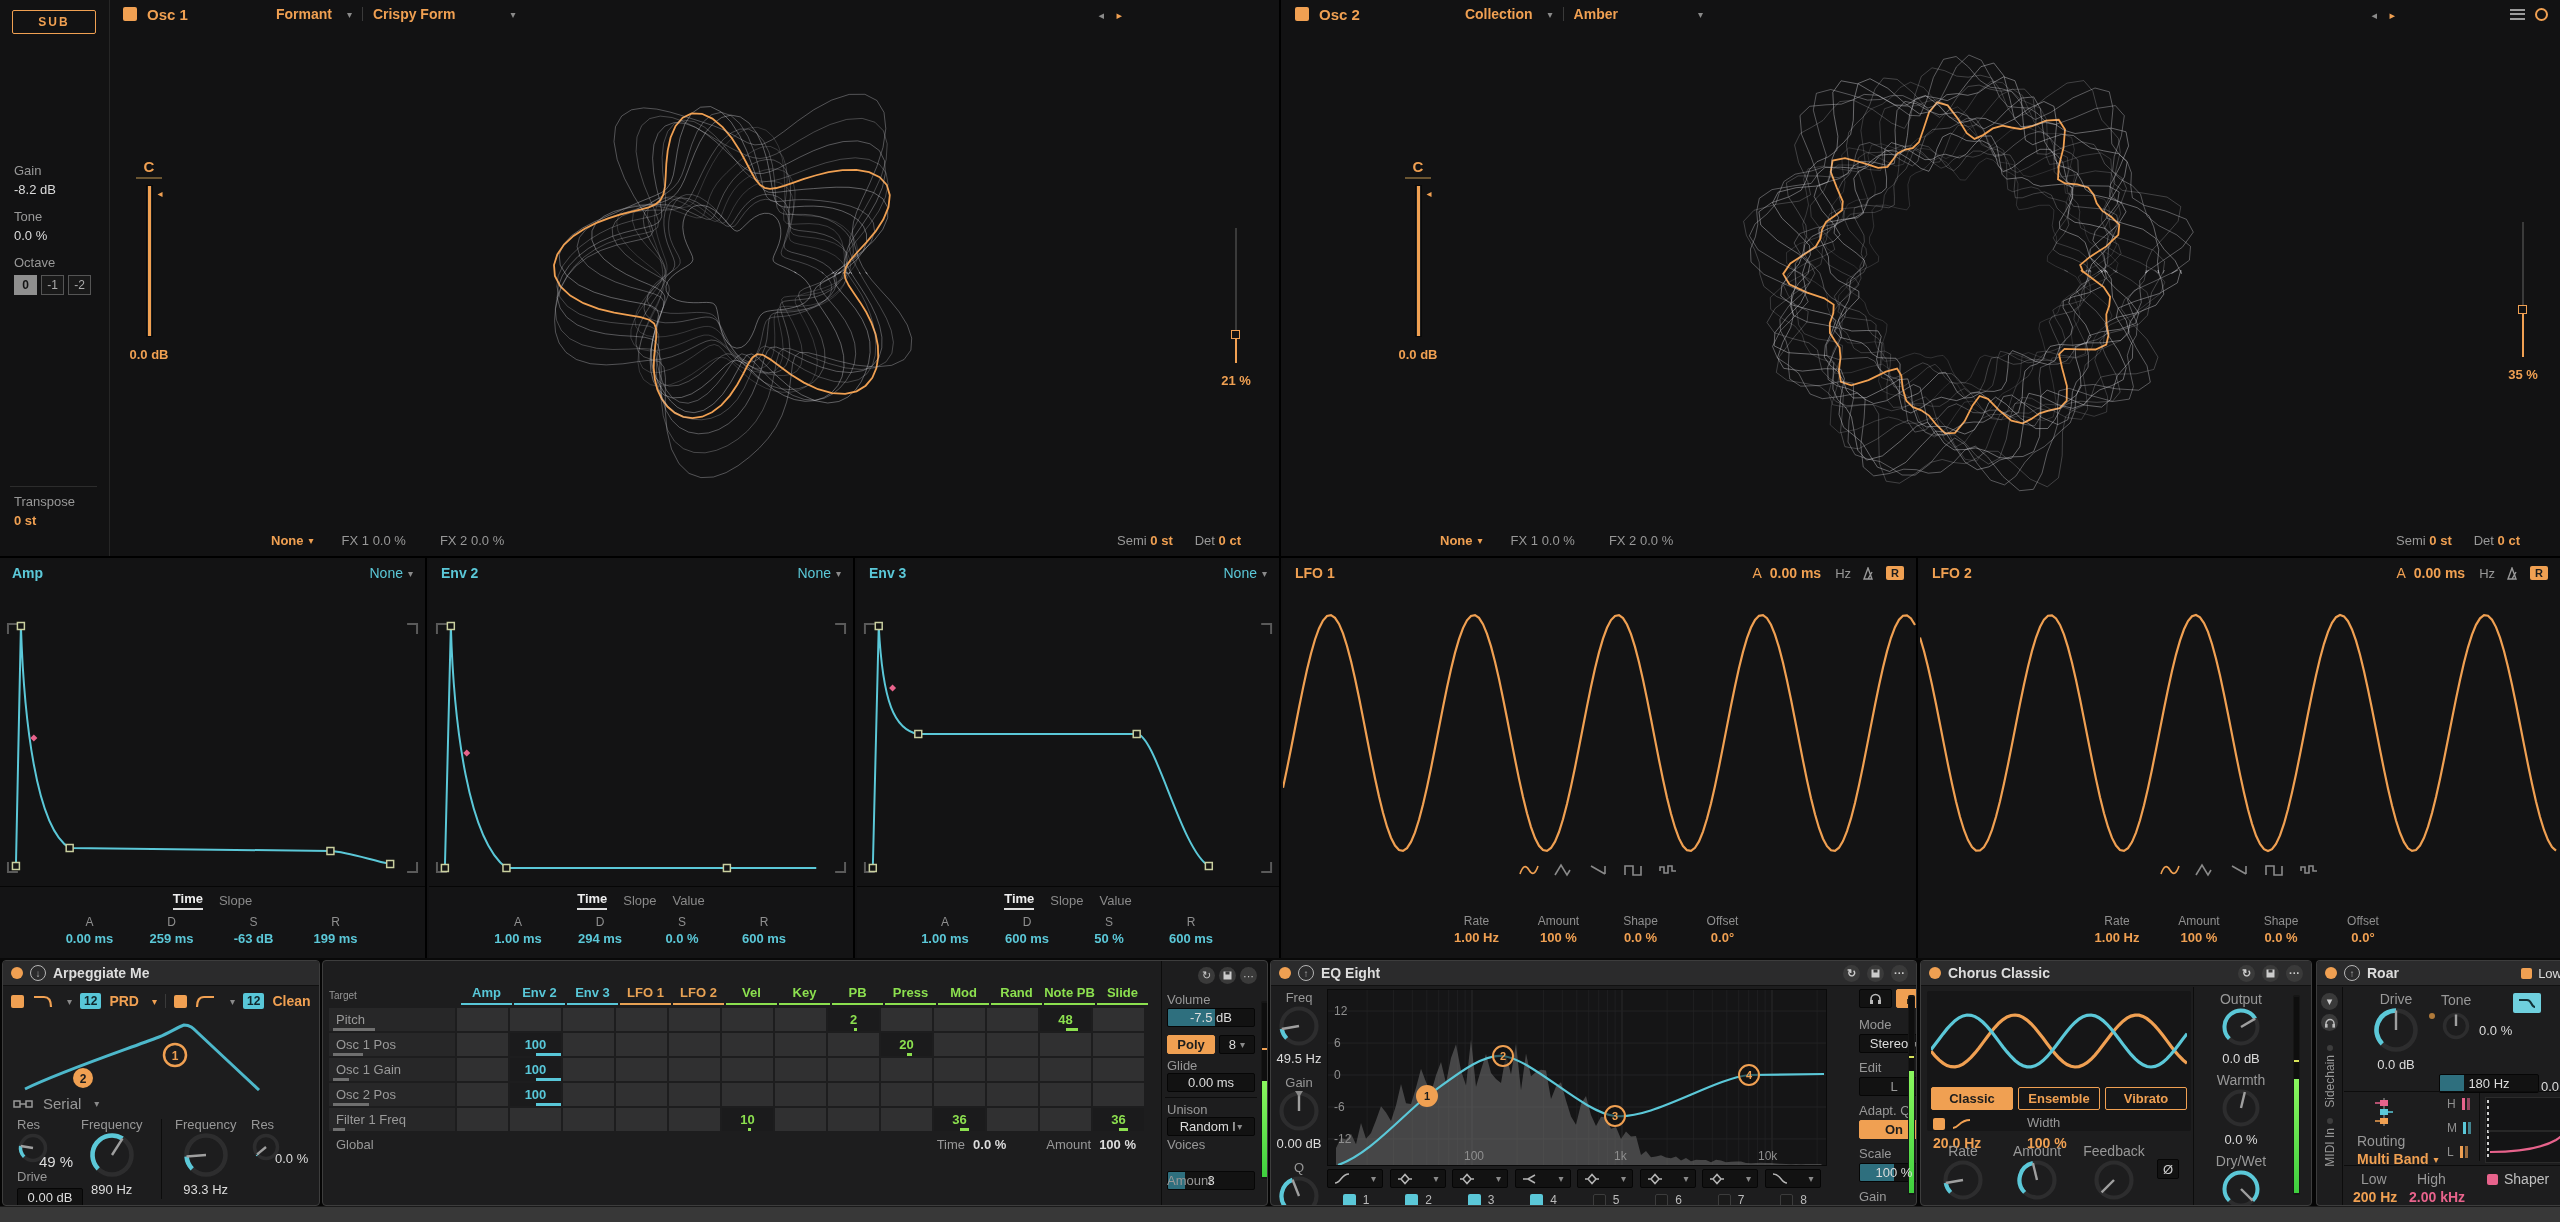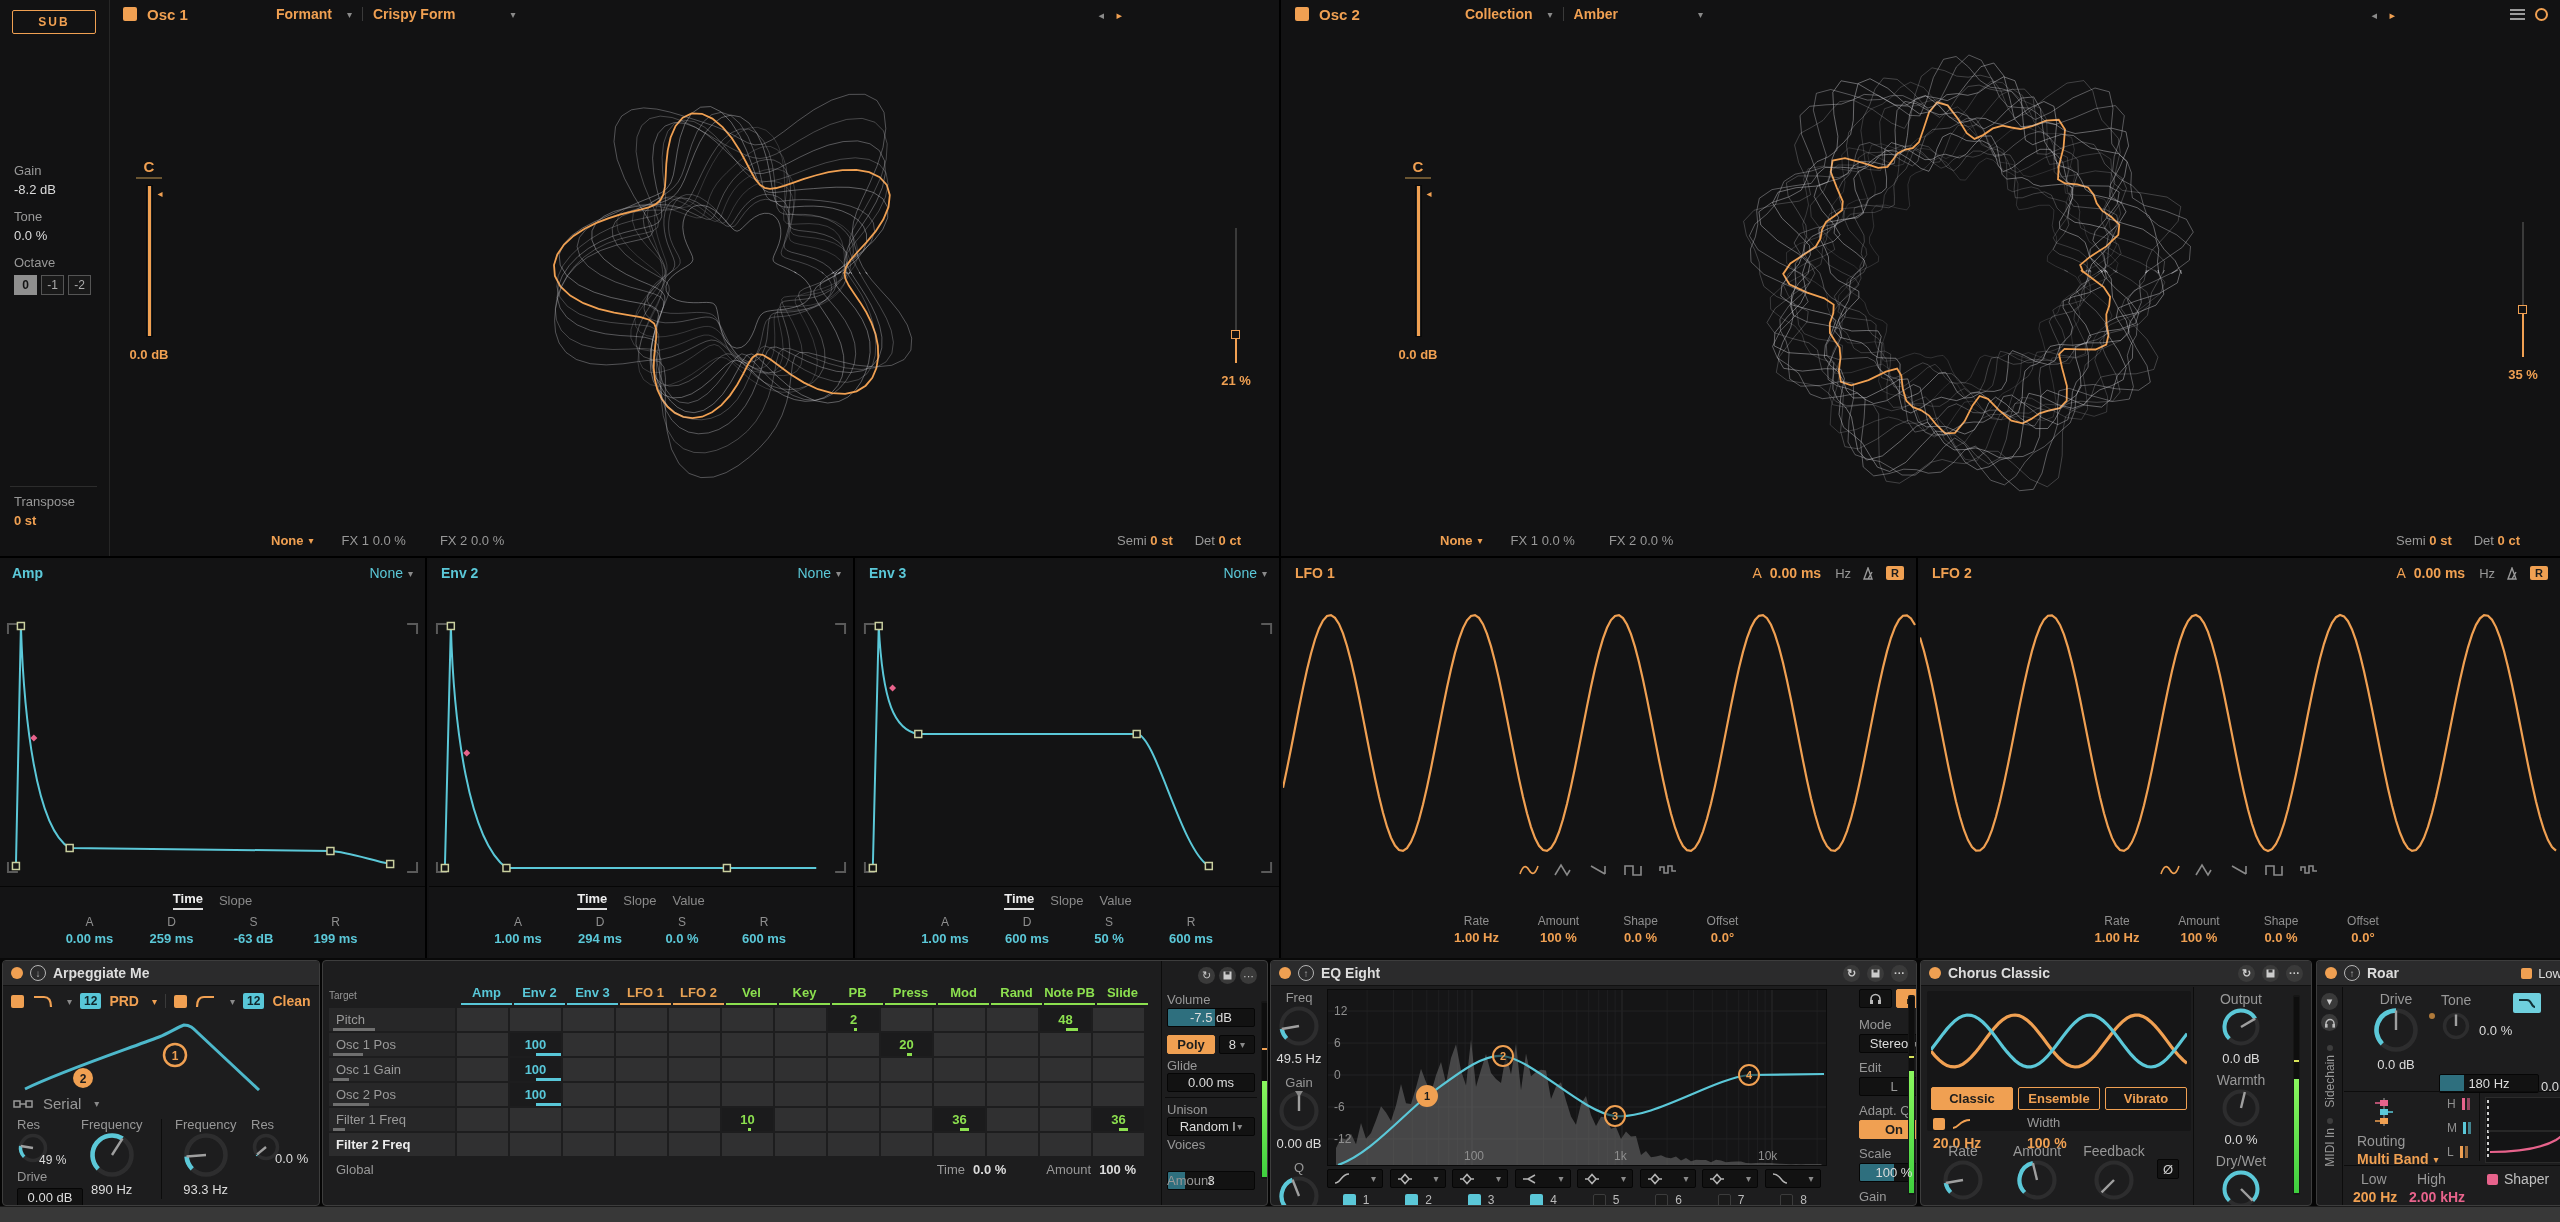--- a/index.html
+++ b/index.html
@@ -547,21 +547,21 @@
     </div>
     <div class="abs" style="left:158px;top:158px;bottom:6px;width:1px;background:#0c0c0c;"></div>
     <div class="abs" style="left:14px;top:156px;">
       <div class="lbl">Res</div>
       <span class="knob"><svg width="32" height="32">
             <circle cx="16" cy="16" r="12.5" fill="none" stroke="#2d2d2e" stroke-width="3.5"></circle>
             <path d="M7.16 24.84 A12.5 12.5 0 0 1 3.65 14.04" fill="none" stroke="#5bc8d8" stroke-width="3.5"></path>
             <line x1="16" y1="16" x2="3.65" y2="14.04" stroke="#9f9f9f" stroke-width="2.4"></line>
           </svg></span>
     </div>
-    <div class="abs wh" style="left:36px;top:192px;font-size:12px;">49 %</div>
+    <div class="abs wh" style="left:36px;top:192px;font-size:15px;">49 %</div>
     <div class="abs" style="left:14px;top:208px;">
       <div class="lbl">Drive</div>
       <div class="box" style="width:66px;margin-top:4px;">0.00 dB</div>
     </div>
     <div class="abs" style="left:78px;top:156px;text-align:center;">
       <div class="lbl">Frequency</div>
       <span class="knob"><svg width="46" height="46">
             <circle cx="23" cy="23" r="19.5" fill="none" stroke="#2d2d2e" stroke-width="4.6000000000000005"></circle>
             <path d="M9.21 36.79 A19.5 19.5 0 0 1 33.45 6.54" fill="none" stroke="#5bc8d8" stroke-width="4.6000000000000005"></path>
             <line x1="23" y1="23" x2="33.45" y2="6.54" stroke="#9f9f9f" stroke-width="2.4"></line>
@@ -705,36 +705,20 @@
           <div class="mcell" style="width:51px;background:#1b1b1c;">
             <span style="color:#8ce04f;">36</span>
             <div style="position:absolute;left:50%;bottom:0;height:3px;width:9px;background:#8ce04f;"></div>
           </div>
           <div class="mcell" style="width:51px;"></div>
           <div class="mcell" style="width:51px;"></div>
           <div class="mcell" style="width:51px;background:#1b1b1c;">
             <span style="color:#8ce04f;">36</span>
             <div style="position:absolute;left:50%;bottom:0;height:3px;width:9px;background:#8ce04f;"></div>
           </div>
-        </div>
-        <div class="row">
-          <div class="mcell mlabel" style="width:126px;justify-content:flex-start;font-weight:bold;color:#ececec;background:#2c2c2d;">Filter 2 Freq</div>
-          <div class="mcell" style="width:51px;"></div>
-          <div class="mcell" style="width:51px;"></div>
-          <div class="mcell" style="width:51px;"></div>
-          <div class="mcell" style="width:51px;"></div>
-          <div class="mcell" style="width:51px;"></div>
-          <div class="mcell" style="width:51px;"></div>
-          <div class="mcell" style="width:51px;"></div>
-          <div class="mcell" style="width:51px;"></div>
-          <div class="mcell" style="width:51px;"></div>
-          <div class="mcell" style="width:51px;"></div>
-          <div class="mcell" style="width:51px;"></div>
-          <div class="mcell" style="width:51px;"></div>
-          <div class="mcell" style="width:51px;"></div>
         </div>
         <div class="row" style="margin-top:4px;">
           <span class="lbl" style="width:126px;padding-left:7px;">Global</span>
     <span style="flex:1;"></span>
     <span class="lbl">Time</span>
     <span class="wh b" style="font-size:13px;margin:0 40px 0 8px;">0.0 %</span>
     <span class="lbl">Amount</span>
     <span class="wh b" style="font-size:13px;margin:0 14px 0 8px;">100 %</span>
         </div>
       </div>

